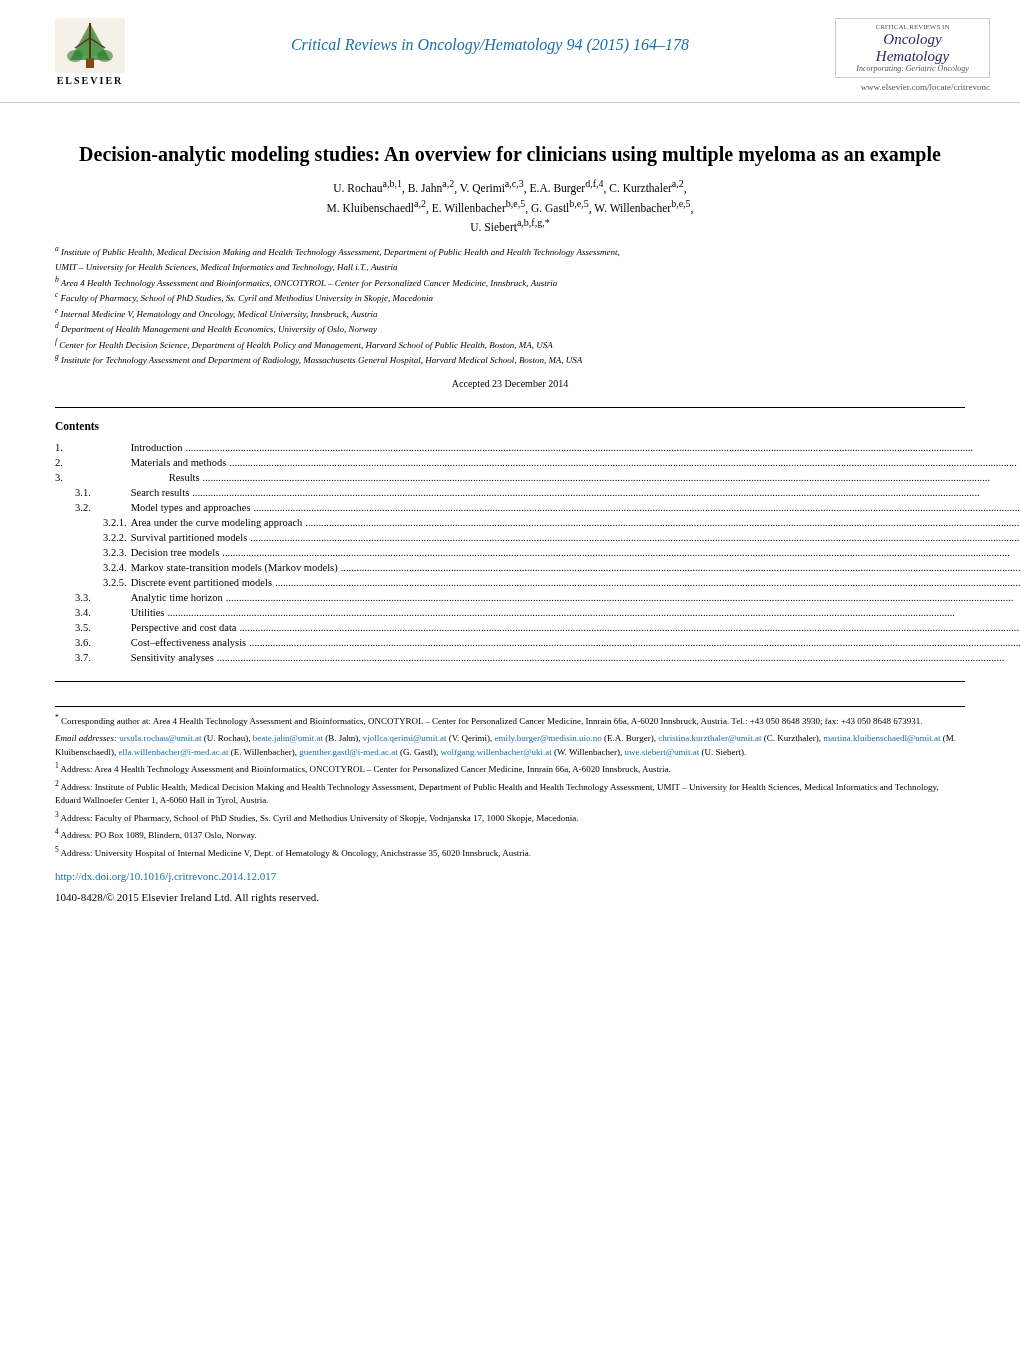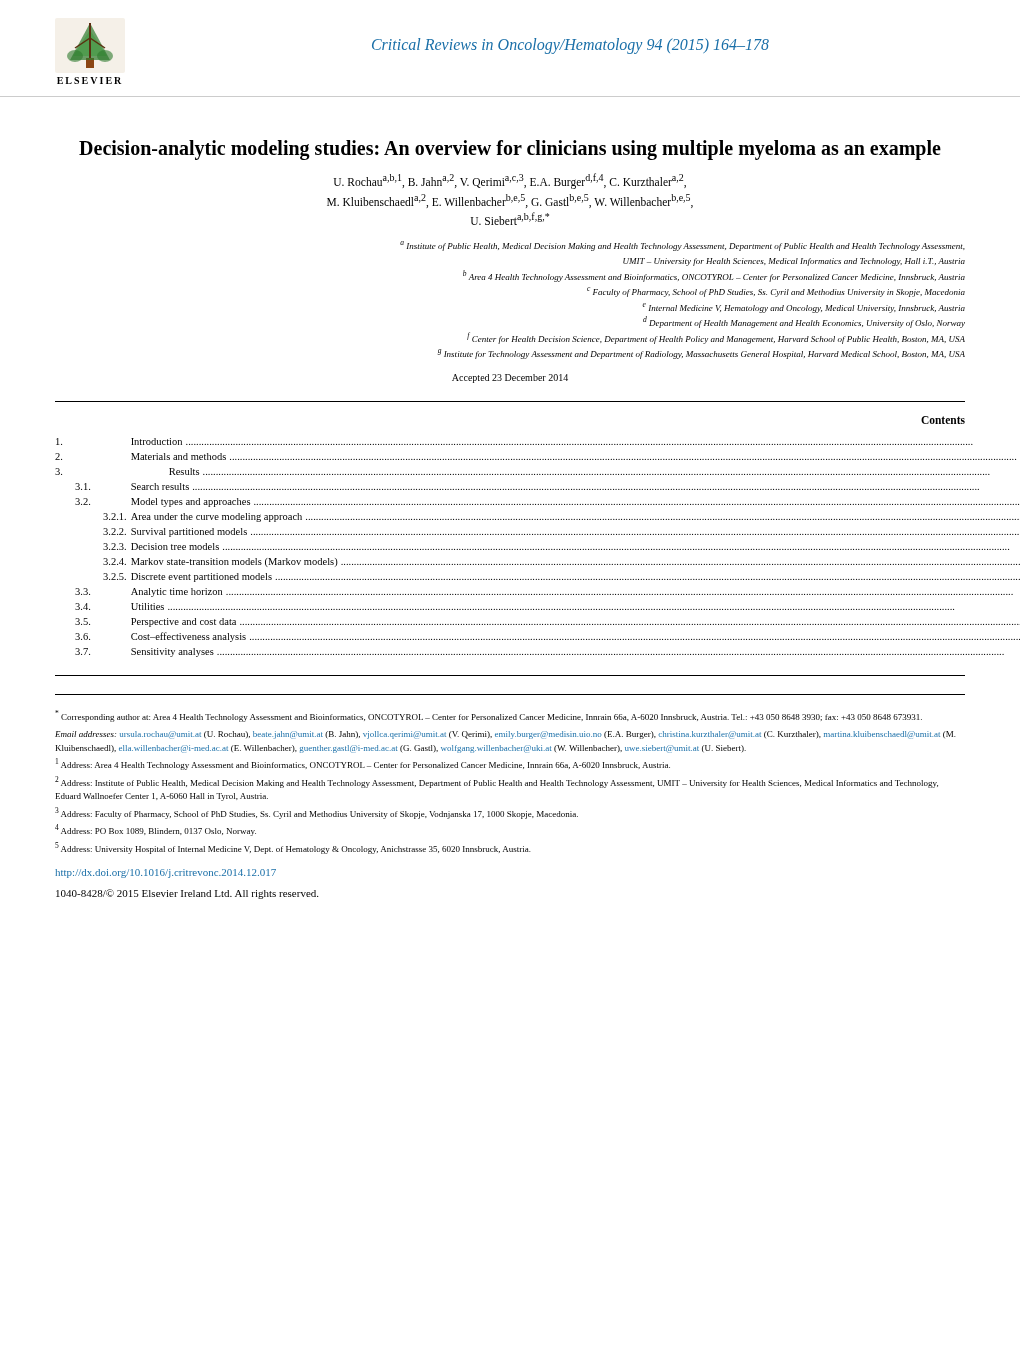--- a/index.html
+++ b/index.html
@@ -110,21 +110,21 @@
       text-align: center;
       font-size: 11.5px;
       margin-bottom: 8px;
       line-height: 1.7;
     }
     .authors sup {
       font-size: 10px;
     }
     
     .affiliations {
-      text-align: right;
+      text-align: left;
       font-size: 9px;
       margin-bottom: 6px;
       line-height: 1.5;
       font-style: italic;
     }
     .affiliation-line {
       margin-bottom: 2px;
     }
     
     .accepted-date {
@@ -136,37 +136,36 @@
     .divider {
       border: none;
       border-top: 1px solid #000;
       margin: 10px 0;
     }
     
     .contents-heading {
       font-weight: bold;
       font-size: 11.5px;
       margin: 12px 0 8px 0;
-      text-align: right;
     }
     
     .toc-table {
       width: 100%;
       border-collapse: collapse;
       font-size: 10.5px;
     }
     .toc-table td {
       padding: 1.5px 2px;
       vertical-align: top;
     }
     
     .footnotes-section {
-      margin-top: 18px;
+      margin-top: 24px;
       border-top: 1px solid #000;
-      padding-top: 16px;
+      padding-top: 8px;
       font-size: 9px;
       line-height: 1.5;
     }
     .footnote-item {
       margin-bottom: 4px;
     }
     .footnote-item a, .email-link {
       color: #1a6fa8;
       text-decoration: none;
     }
@@ -210,20 +209,31 @@
           <line x1="35" y1="20" x2="50" y2="30" stroke="#5a3010" stroke-width="1.5"></line>
         </svg>
         <span class="elsevier-text">ELSEVIER</span>
       </div>
     </div>
 
     <div class="header-center">
       <span class="journal-name">Critical Reviews in Oncology/Hematology 94 (2015) 164–178</span>
     </div>
 
+    <div class="header-right">
+      <div class="journal-logo-box">
+        <div class="logo-top">CRITICAL REVIEWS IN</div>
+        <div class="journal-logo-title">
+          <span>Oncology</span><br>
+          <span>Hematology</span>
+        </div>
+        <div class="journal-logo-subtitle">Incorporating: Geriatric Oncology</div>
+      </div>
+      <div class="journal-website">www.elsevier.com/locate/critrevonc</div>
+    </div>
   </div>
 
   <div class="content">
 
     <div class="article-title">Decision-analytic modeling studies: An overview for clinicians using multiple myeloma as an example</div>
 
     <div class="authors">
       <span>U. Rochau<sup>a,b,1</sup></span>,
       <span>B. Jahn<sup>a,2</sup></span>,
       <span>V. Qerimi<sup>a,c,3</sup></span>,

